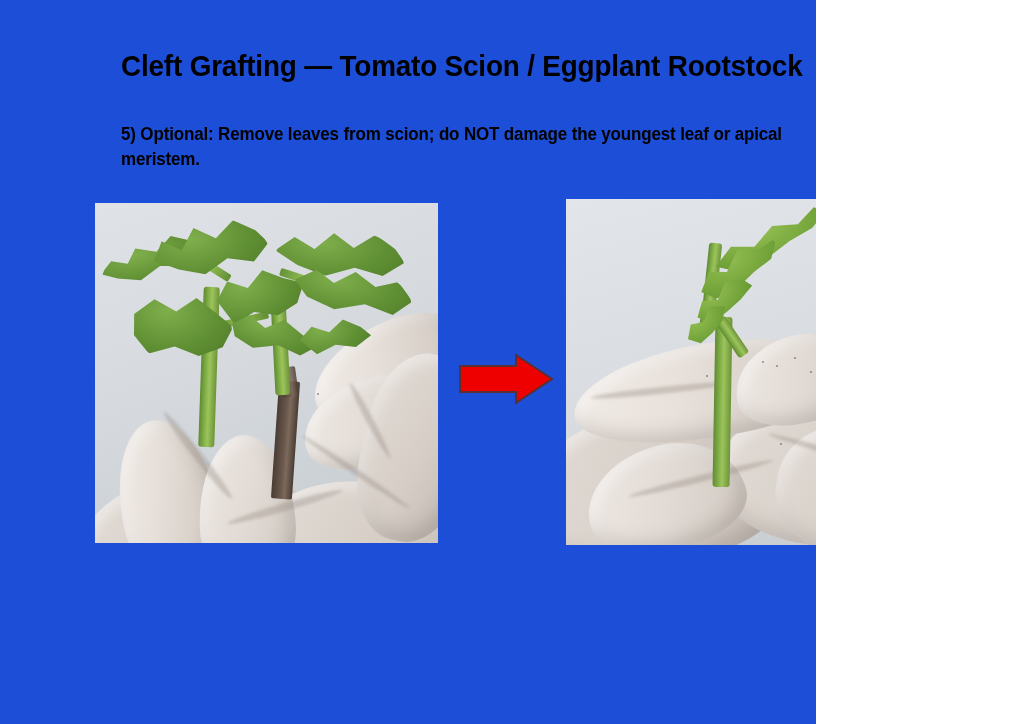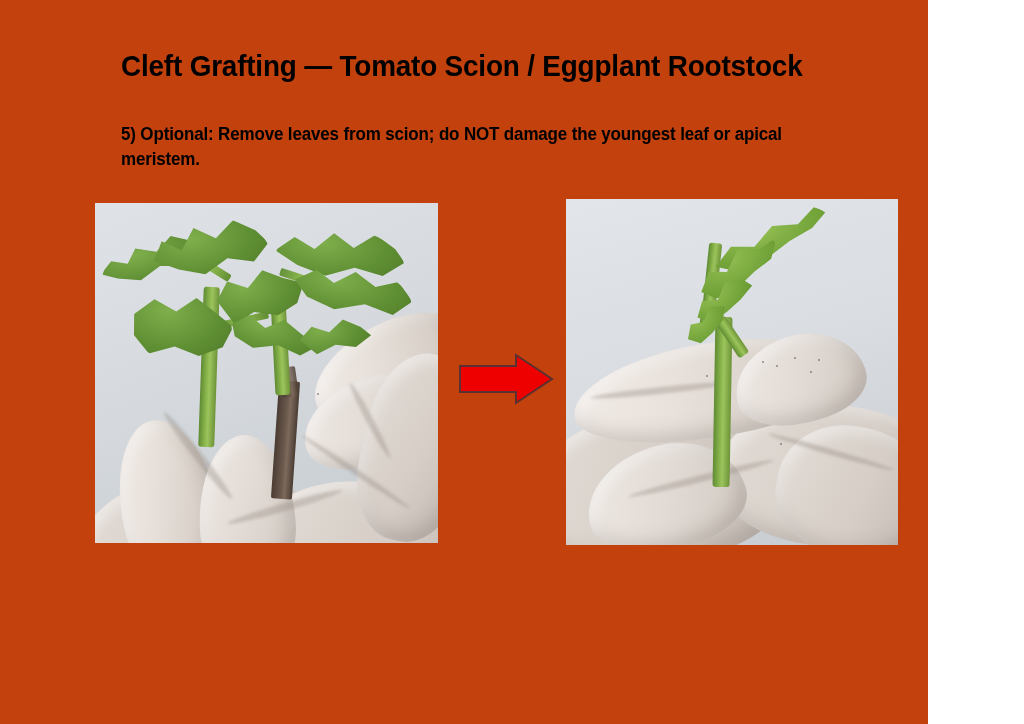--- a/index.html
+++ b/index.html
@@ -7,23 +7,23 @@
     margin: 0;
     padding: 0;
     background: #ffffff;
   }
   body {
     font-family: "Liberation Sans", sans-serif;
     -webkit-font-smoothing: antialiased;
   }
   #slide {
     position: relative;
-    width: 928px;
+    width: 816px;
     height: 724px;
-    background: #c2410c;
+    background: #1d4ed8;
     overflow: hidden;
   }
 
   
   #slide-title {
     position: absolute;
     left: 121px;
     top: 48px;
     width: 820px;
     font-size: 30px;

